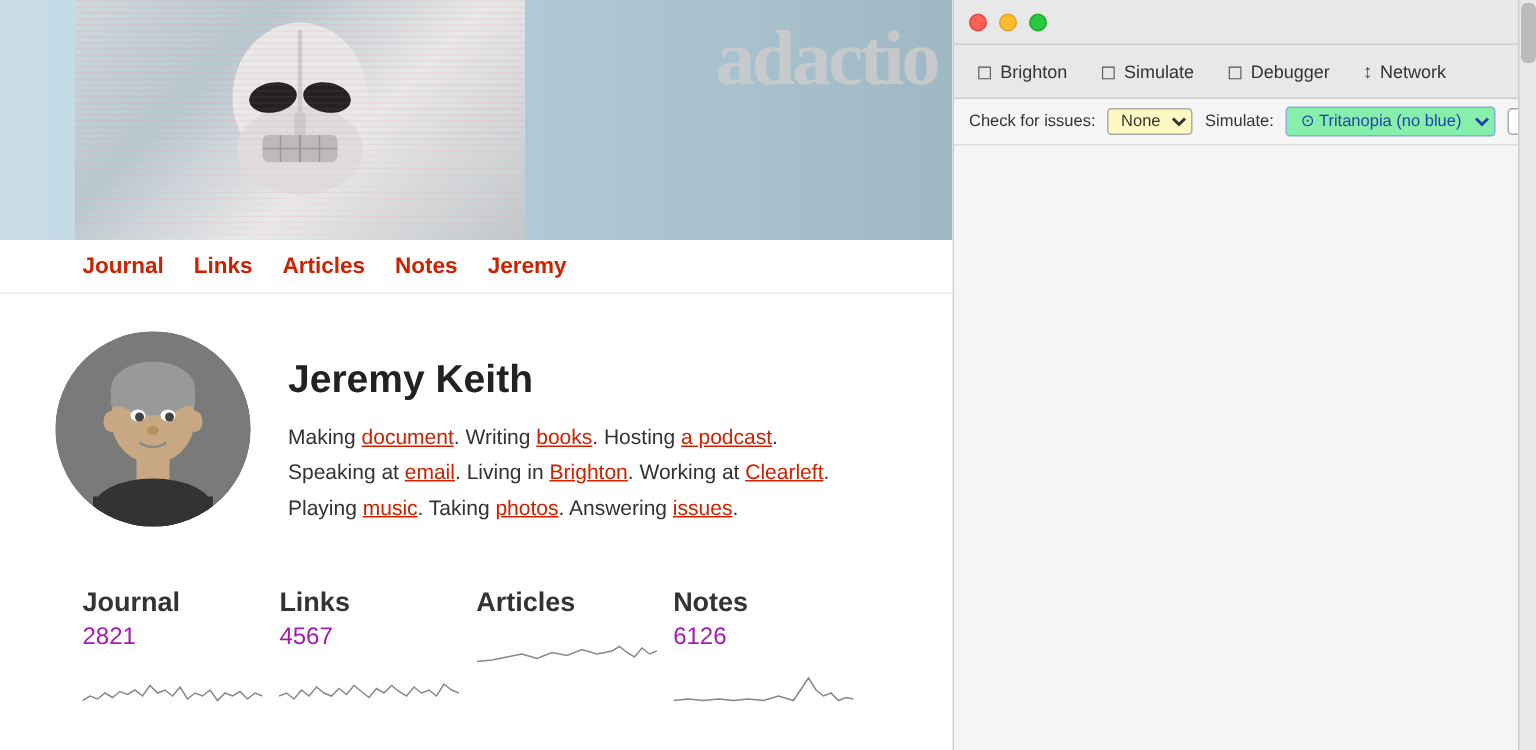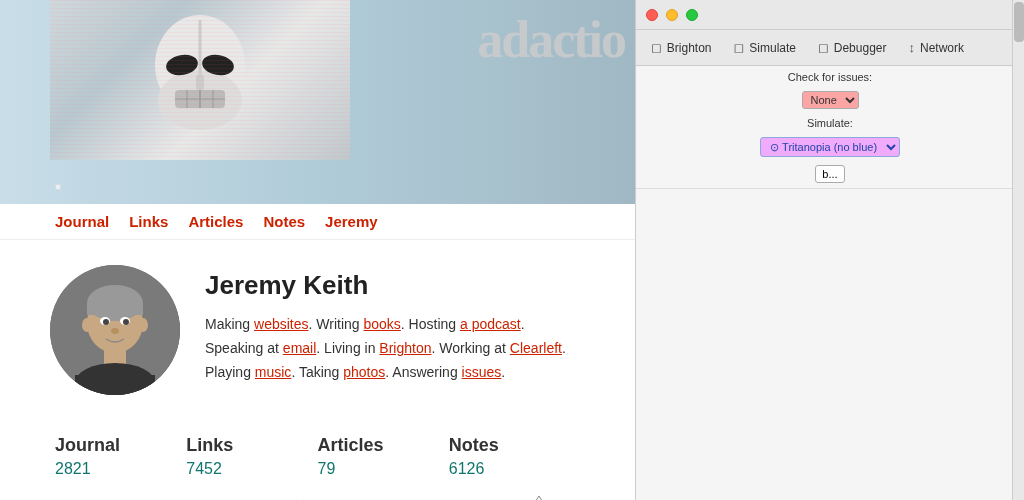--- a/index.html
+++ b/index.html
@@ -10,21 +10,21 @@
       width: 635px;
       height: 500px;
       background: #fff;
       overflow: hidden;
       position: relative;
     }
 
     
     .site-header {
       width: 100%;
-      height: 204px;
+      height: 160px;
       background: linear-gradient(to right, #c8dde8, #b0ccd8, #a0b8c4);
       position: relative;
       overflow: hidden;
       display: flex;
       align-items: center;
       justify-content: flex-end;
     }
 
     .header-logo {
       position: absolute;
@@ -102,22 +102,22 @@
       font-weight: bold;
       color: #cc2200;
       text-decoration: none;
       margin-right: 20px;
       cursor: pointer;
     }
 
     
     .profile-section {
       display: flex;
-      align-items: flex-start;
-      padding: 25px 50px;
+      align-items: flex-end;
+      padding: 25px 37px;
       gap: 25px;
     }
 
     .avatar-container {
       width: 130px;
       height: 130px;
       border-radius: 50%;
       overflow: hidden;
       flex-shrink: 0;
       background: linear-gradient(135deg, #888 0%, #555 50%, #333 100%);
@@ -166,21 +166,21 @@
       font-family: Arial, Helvetica, sans-serif;
       font-size: 18px;
       font-weight: bold;
       color: #333;
       margin-bottom: 4px;
     }
 
     .stat-count {
       font-family: Arial, Helvetica, sans-serif;
       font-size: 16px;
-      color: #0f766e;
+      color: #a21caf;
       margin-bottom: 8px;
     }
 
     .sparkline {
       width: 120px;
       height: 30px;
     }
 
     
     #devtools-panel {
@@ -242,41 +242,40 @@
     }
 
     .devtools-toolbar {
       display: flex;
       align-items: center;
       padding: 5px 10px;
       gap: 8px;
       border-bottom: 1px solid #ddd;
       background: #f5f5f5;
       flex-wrap: nowrap;
-      flex-direction: column;
     }
 
     .toolbar-label {
       font-size: 11px;
       color: #333;
       white-space: nowrap;
     }
 
     .toolbar-select {
       font-size: 11px;
       padding: 1px 4px;
       border: 1px solid #aaa;
       border-radius: 3px;
-      background: #fca5a5;
+      background: #fef9c3;
       color: #333;
       cursor: pointer;
     }
 
     .simulate-select {
-      background: #f0abfc;
+      background: #86efac;
       border-color: #88aadd;
       color: #2244aa;
       font-size: 11px;
       padding: 2px 5px;
     }
 
     .toolbar-btn {
       font-size: 11px;
       padding: 2px 6px;
       border: 1px solid #aaa;
@@ -410,45 +409,44 @@
         <ellipse cx="65" cy="118" rx="40" ry="20" fill="#333"></ellipse>
         <rect x="25" y="110" width="80" height="20" fill="#333"></rect>
 
         <ellipse cx="37" cy="60" rx="5" ry="7" fill="#c8a882"></ellipse>
         <ellipse cx="93" cy="60" rx="5" ry="7" fill="#c8a882"></ellipse>
       </svg>
     </div>
     <div class="profile-info">
       <h1 class="profile-name">Jeremy Keith</h1>
       <p class="profile-bio">
-        Making <a>websites</a>. Writing <a>books</a>. Hosting <a>a podcast</a>.<br>
+        Making <a>document</a>. Writing <a>books</a>. Hosting <a>a podcast</a>.<br>
         Speaking at <a>email</a>. Living in <a>Brighton</a>. Working at <a>Clearleft</a>.<br>
         Playing <a>music</a>. Taking <a>photos</a>. Answering <a>issues</a>.
       </p>
     </div>
   </div>
 
   <div class="stats-section">
     <div class="stat-block">
       <div class="stat-label">Journal</div>
       <div class="stat-count">2821</div>
       <svg class="sparkline" viewBox="0 0 120 30">
         <polyline points="0,25 5,22 10,24 15,20 20,23 25,19 30,21 35,18 40,22 45,15 50,20 55,18 60,22 65,16 70,24 75,20 80,22 85,18 90,25 95,20 100,22 105,19 110,24 115,20 120,22" fill="none" stroke="#888" stroke-width="1"></polyline>
       </svg>
     </div>
     <div class="stat-block">
       <div class="stat-label">Links</div>
-      <div class="stat-count">7452</div>
+      <div class="stat-count">4567</div>
       <svg class="sparkline" viewBox="0 0 120 30">
         <polyline points="0,22 5,20 10,24 15,18 20,22 25,16 30,20 35,22 40,17 45,21 50,15 55,19 60,23 65,17 70,20 75,15 80,19 85,22 90,16 95,20 100,18 105,22 110,14 115,18 120,20" fill="none" stroke="#888" stroke-width="1"></polyline>
       </svg>
     </div>
     <div class="stat-block">
       <div class="stat-label">Articles</div>
-      <div class="stat-count">79</div>
       <svg class="sparkline" viewBox="0 0 120 30">
         <polyline points="0,25 10,24 20,22 30,20 40,23 50,19 60,21 70,17 80,20 90,18 95,15 100,19 105,22 110,16 115,20 120,18" fill="none" stroke="#888" stroke-width="1"></polyline>
       </svg>
     </div>
     <div class="stat-block">
       <div class="stat-label">Notes</div>
       <div class="stat-count">6126</div>
       <svg class="sparkline" viewBox="0 0 120 30">
         <polyline points="0,25 10,24 20,25 30,24 40,25 50,24 60,25 70,22 80,25 90,10 95,18 100,22 105,20 110,25 115,23 120,24" fill="none" stroke="#888" stroke-width="1"></polyline>
       </svg>

